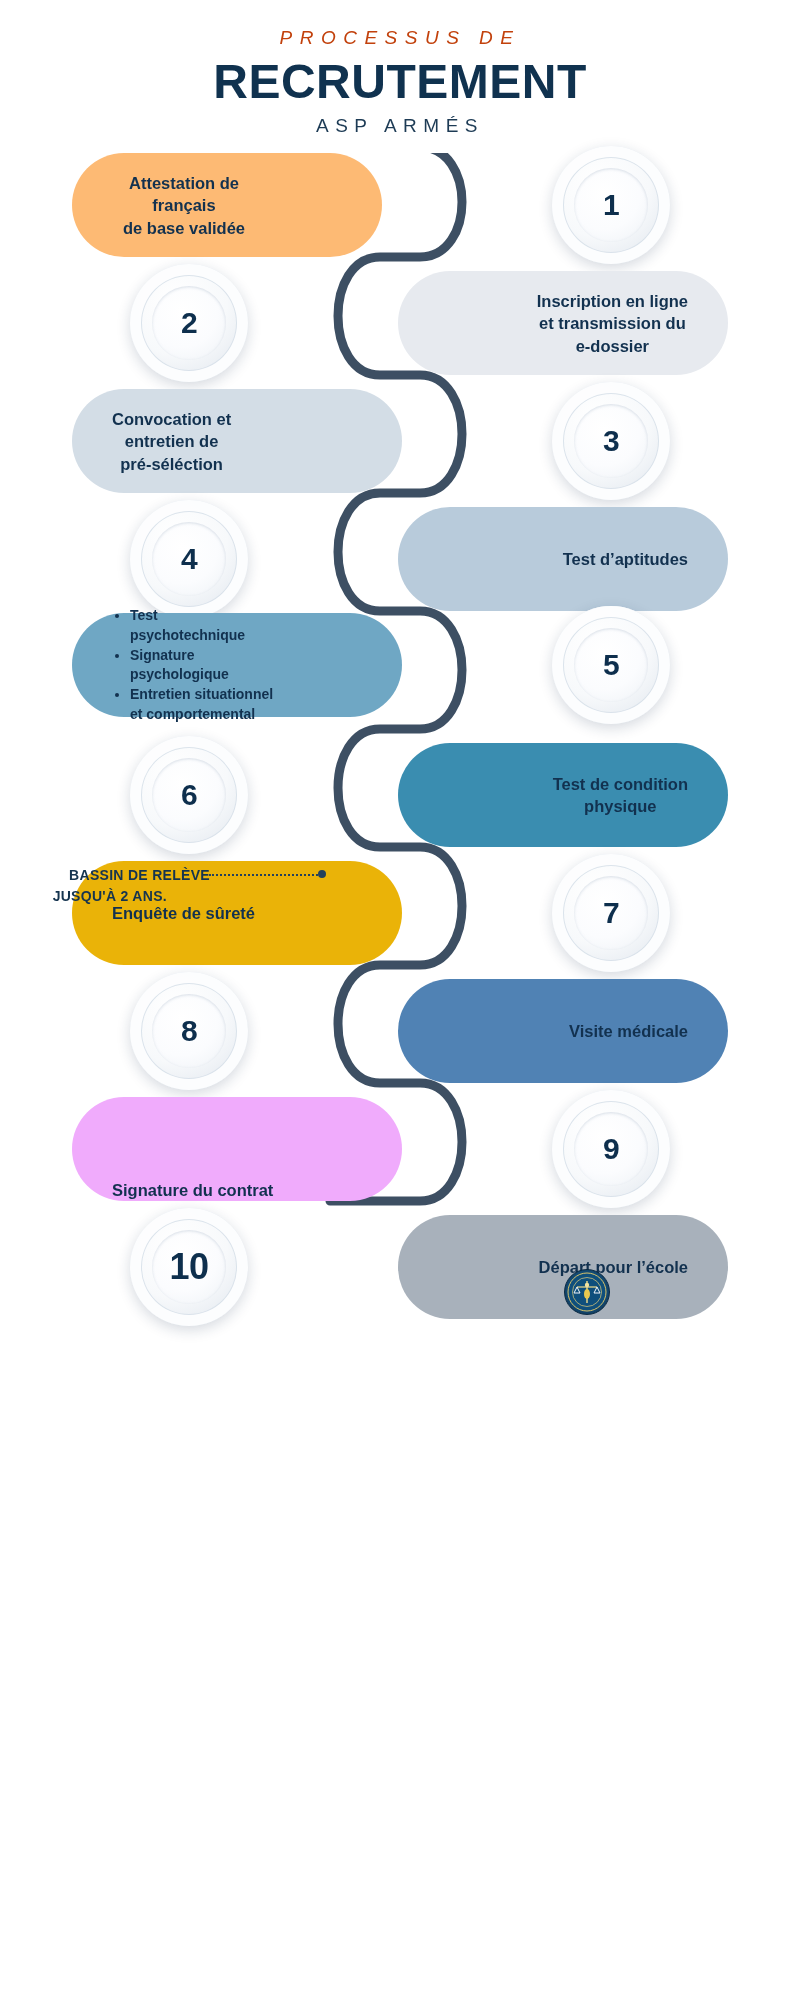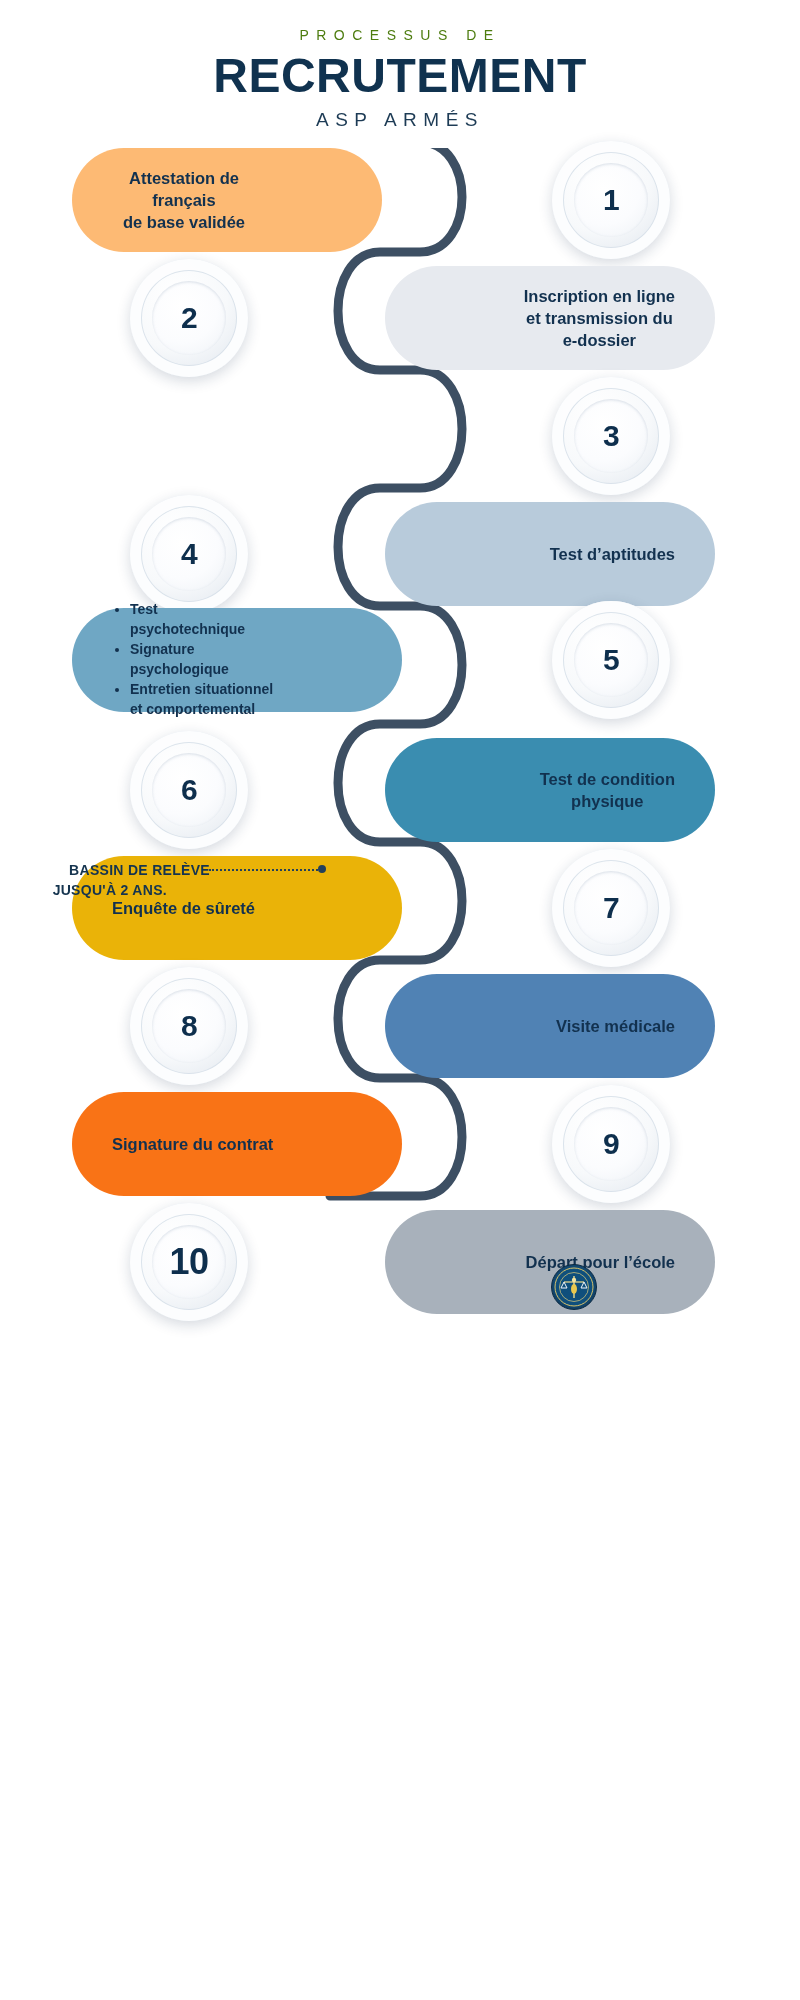--- a/index.html
+++ b/index.html
@@ -14,25 +14,26 @@
     overflow: hidden;
   }
 
   
   #header {
     width: 800px;
     padding-top: 28px;
     text-align: center;
   }
   #header .kicker {
-    font-size: 14px;
+    font-size: 19px;
     letter-spacing: 7.5px;
     font-weight: 400;
-    color: #4d7c0f;
+    color: #c2410c;
     line-height: 1.1;
+    font-style: italic;
   }
   #header .headline {
     font-size: 48px;
     font-weight: 800;
     letter-spacing: 0.5px;
     color: #10324f;
     line-height: 1.12;
     margin-top: 6px;
   }
   #header .subline {
@@ -71,21 +72,21 @@
   }
   .pill {
     position: absolute;
     height: 104px;
     border-radius: 52px;
     display: flex;
     align-items: center;
     z-index: 3;
   }
   .pill.left  { left: 72px; justify-content: flex-start; }
-  .pill.right { right: 85px; justify-content: flex-end; }
+  .pill.right { right: 72px; justify-content: flex-end; }
 
   .pill-text {
     font-size: 16.5px;
     font-weight: 700;
     line-height: 1.35;
     color: #12314f;
     text-align: center;
     padding: 0 14px;
   }
   .pill.left  .pill-text { margin-left: 26px; margin-right: 112px; }
@@ -235,20 +236,23 @@
       </div>
       <div class="row knob-left" style="top: 118px;">
         <div class="pill right" style="width: 330px; background: rgb(231, 234, 239);">
           <div class="pill-text">Inscription en ligne<br>et transmission du<br>e-dossier</div>
         </div>
         <div class="knob">
           <span class="knob-num">2</span>
         </div>
       </div>
       <div class="row knob-right" style="top: 236px;">
+        <div class="pill left" style="width: 330px; background: rgb(211, 221, 230);">
+          <div class="pill-text">Convocation et<br>entretien de<br>pré-séléction</div>
+        </div>
         <div class="knob">
           <span class="knob-num">3</span>
         </div>
       </div>
       <div class="row knob-left" style="top: 354px;">
         <div class="pill right" style="width: 330px; background: rgb(184, 203, 219);">
           <div class="pill-text">Test d’aptitudes</div>
         </div>
         <div class="knob">
           <span class="knob-num">4</span>
@@ -286,21 +290,21 @@
       </div>
       <div class="row knob-left" style="top: 826px;">
         <div class="pill right" style="width: 330px; background: rgb(80, 130, 180);">
           <div class="pill-text">Visite médicale</div>
         </div>
         <div class="knob">
           <span class="knob-num">8</span>
         </div>
       </div>
       <div class="row knob-right" style="top: 944px;">
-        <div class="pill left" style="width: 330px; background: #f97316;">
+        <div class="pill left" style="width: 330px; background: #f0abfc; align-items: flex-end;">
           <div class="pill-text">Signature du contrat</div>
         </div>
         <div class="knob">
           <span class="knob-num">9</span>
         </div>
       </div>
       <div class="row knob-left" style="top: 1062px;">
         <div class="pill right" style="width: 330px; background: rgb(168, 177, 187);">
           <div class="pill-text">Départ pour l’école</div>
           <div class="badge" style="right: 118px; top: 54px;">

